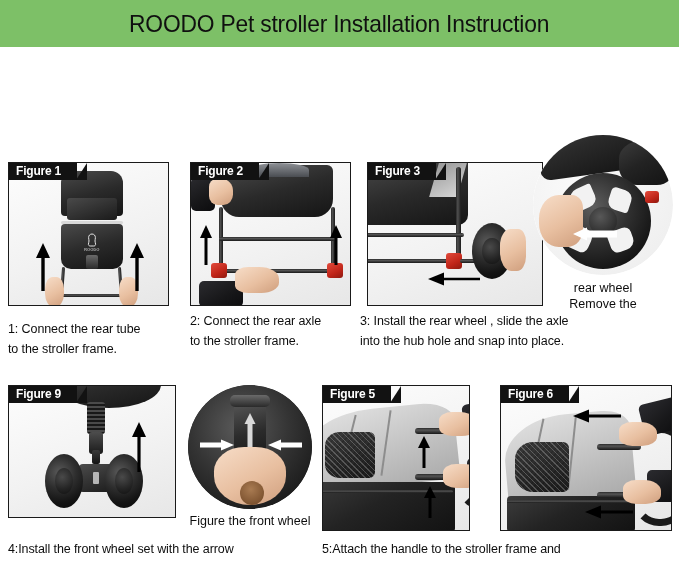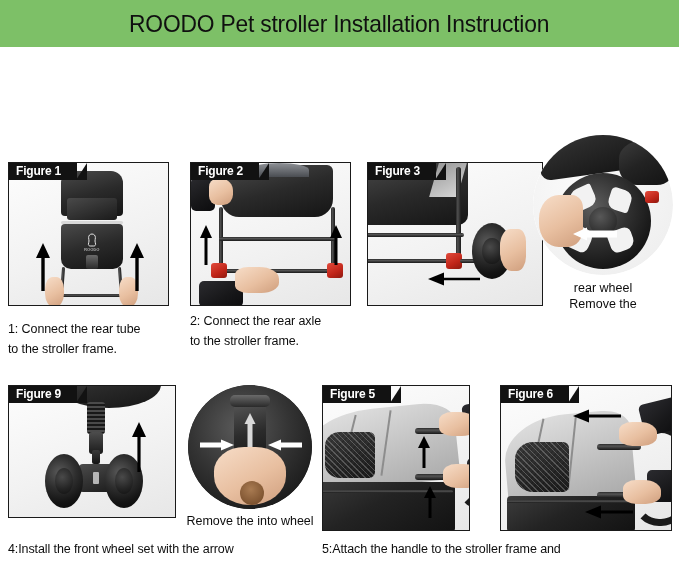--- a/index.html
+++ b/index.html
@@ -275,20 +275,24 @@
 
       <div class="ph skin" style="left:132px; top:66px; width:26px; height:42px; border-radius:40% 30% 35% 45%;"></div>
 
       <svg class="arrow-svg" style="left:60px; top:108px;" width="52" height="16" viewBox="0 0 52 16">
         <path d="M14 8 H52" stroke="#000" stroke-width="2.6" fill="none"></path>
         <path d="M0 8 L16 1.5 V14.5 Z" fill="#000"></path>
       </svg>
     </div>
   </div>
 
+  <div class="caption" style="left:360px; top:264px; width:300px;">
+    <div>3: Install the rear wheel , slide the axle</div>
+    <div>into the hub hole and snap into place.</div>
+  </div>
 
   <div class="inset-circle" style="left:533px; top:88px; width:140px; height:140px; background:#ffffff; border-radius:50%;">
     <div class="ph" style="inset:0; border-radius:50%; background:radial-gradient(circle at 40% 36%, #fbfbfb 0%, #f4f4f4 48%, #ececec 100%);">
 
       <div class="ph fabric-soft" style="left:4px; top:-22px; width:96px; height:62px; border-radius:50% 46% 10px 10px; transform:rotate(-8deg);"></div>
       <div class="ph fabric" style="left:86px; top:6px; width:56px; height:44px; border-radius:40% 30% 18px 18px;"></div>
 
       <div class="ph" style="left:22px; top:38px; width:96px; height:96px; border-radius:50%;
                   background:radial-gradient(circle at 40% 35%, #5e5e5e 0%, #303030 42%, #141414 76%, #070707 100%);">
         <div class="ph" style="left:16px; top:14px; width:24px; height:22px; background:#f2f2f2; border-radius:40% 10% 40% 20%; transform:rotate(-24deg);"></div>
@@ -360,21 +364,21 @@
         <path d="M0 6 H22" stroke="#ffffff" stroke-width="5" fill="none"></path>
         <path d="M34 6 L21 0.5 V11.5 Z" fill="#ffffff"></path>
       </svg>
       <svg class="arrow-svg" style="left:80px; top:54px;" width="34" height="12" viewBox="0 0 34 12">
         <path d="M34 6 H12" stroke="#ffffff" stroke-width="5" fill="none"></path>
         <path d="M0 6 L13 0.5 V11.5 Z" fill="#ffffff"></path>
       </svg>
     </div>
   </div>
   <div class="inset-label" style="left:178px; top:466px; width:144px;">
-    <div>Remove the into wheel</div>
+    <div>Figure the front wheel</div>
   </div>
 
   <div class="caption" style="left:8px; top:492px; width:300px;">
     <div>4:Install the front wheel set with the arrow</div>
     <div>pointing up and push until it clicks into place.</div>
   </div>
 
   <div class="panel" style="left:322px; top:338px; width:148px; height:146px;">
     <div class="fig-badge">Figure 5</div>
     <div class="ph bg-light" style="inset:0;">

